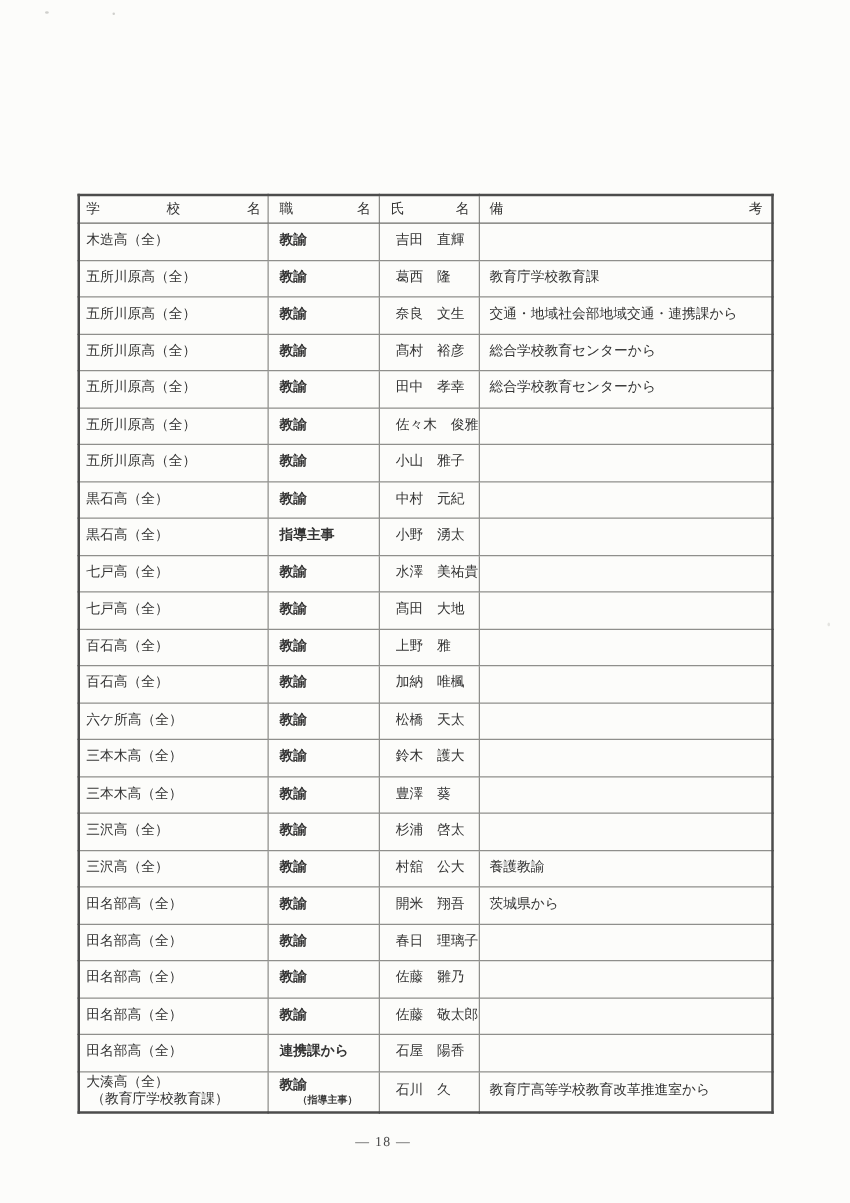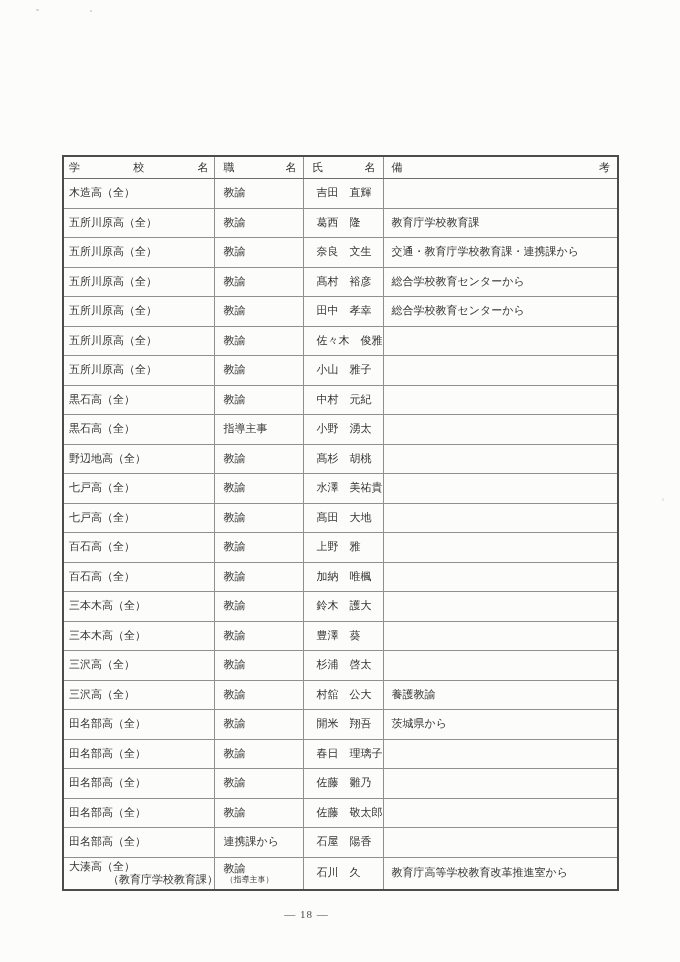--- a/index.html
+++ b/index.html
@@ -39,26 +39,26 @@
   }
   .doc-table thead th{height:21px;border-bottom:1px solid #6d6d6a;}
   .hflex{display:flex;justify-content:space-between;align-items:center;}
   th.h1{padding:0 5px;}
   th.h2{padding:0 6px 0 9px;}
   th.h3{padding:0 7px 0 9px;}
   th.h4{padding:0 7px 0 8px;}
 
   .doc-table tbody td{height:24.5px;}
   td.c-school{padding-left:5px;}
-  td.c-title{padding-left:9px;}
+  td.c-title{padding-left:9px;font-weight:bold;}
   td.c-name{padding-left:13px;}
   td.c-remark{padding-left:8px;}
-  .line2{padding-left:4px;margin-left:35px;}
+  .line2{padding-left:4px;}
   .line2:empty,.note:empty{display:none;}
-  .note{font-size:8px;line-height:1.2;color:#3d3d3d;padding-left:2px;}
+  .note{font-size:8px;line-height:1.2;color:#3d3d3d;padding-left:2px;text-align:center;}
 
   .page-number{
     position:absolute;left:0;top:908px;width:613px;
     text-align:center;font-size:11px;color:#4a4a4a;
     letter-spacing:1px;
   }
 </style>
 </head>
 <body>
 
@@ -132,21 +132,21 @@
   <tr>
     <td class="c-school">
       <div class="line1">五所川原高（全）</div>
 
     </td>
     <td class="c-title">
       <div>教諭</div>
 
     </td>
     <td class="c-name">奈良　文生</td>
-    <td class="c-remark">交通・教育庁学校教育課・連携課から</td>
+    <td class="c-remark">交通・地域社会部地域交通・連携課から</td>
   </tr>
 
   <tr>
     <td class="c-school">
       <div class="line1">五所川原高（全）</div>
 
     </td>
     <td class="c-title">
       <div>教諭</div>
 
@@ -214,32 +214,20 @@
     </td>
     <td class="c-title">
       <div>指導主事</div>
 
     </td>
     <td class="c-name">小野　湧太</td>
     <td class="c-remark"></td>
   </tr>
 
 
-  <tr>
-    <td class="c-school">
-      <div class="line1">野辺地高（全）</div>
-
-    </td>
-    <td class="c-title">
-      <div>教諭</div>
-
-    </td>
-    <td class="c-name">髙杉　胡桃</td>
-    <td class="c-remark"></td>
-  </tr>
 
   <tr>
     <td class="c-school">
       <div class="line1">七戸高（全）</div>
 
     </td>
     <td class="c-title">
       <div>教諭</div>
 
     </td>
@@ -279,20 +267,32 @@
 
     </td>
     <td class="c-title">
       <div>教諭</div>
 
     </td>
     <td class="c-name">加納　唯楓</td>
     <td class="c-remark"></td>
   </tr>
 
+  <tr>
+    <td class="c-school">
+      <div class="line1">六ケ所高（全）</div>
+
+    </td>
+    <td class="c-title">
+      <div>教諭</div>
+
+    </td>
+    <td class="c-name">松橋　天太</td>
+    <td class="c-remark"></td>
+  </tr>
 
   <tr>
     <td class="c-school">
       <div class="line1">三本木高（全）</div>
 
     </td>
     <td class="c-title">
       <div>教諭</div>
 
     </td>

